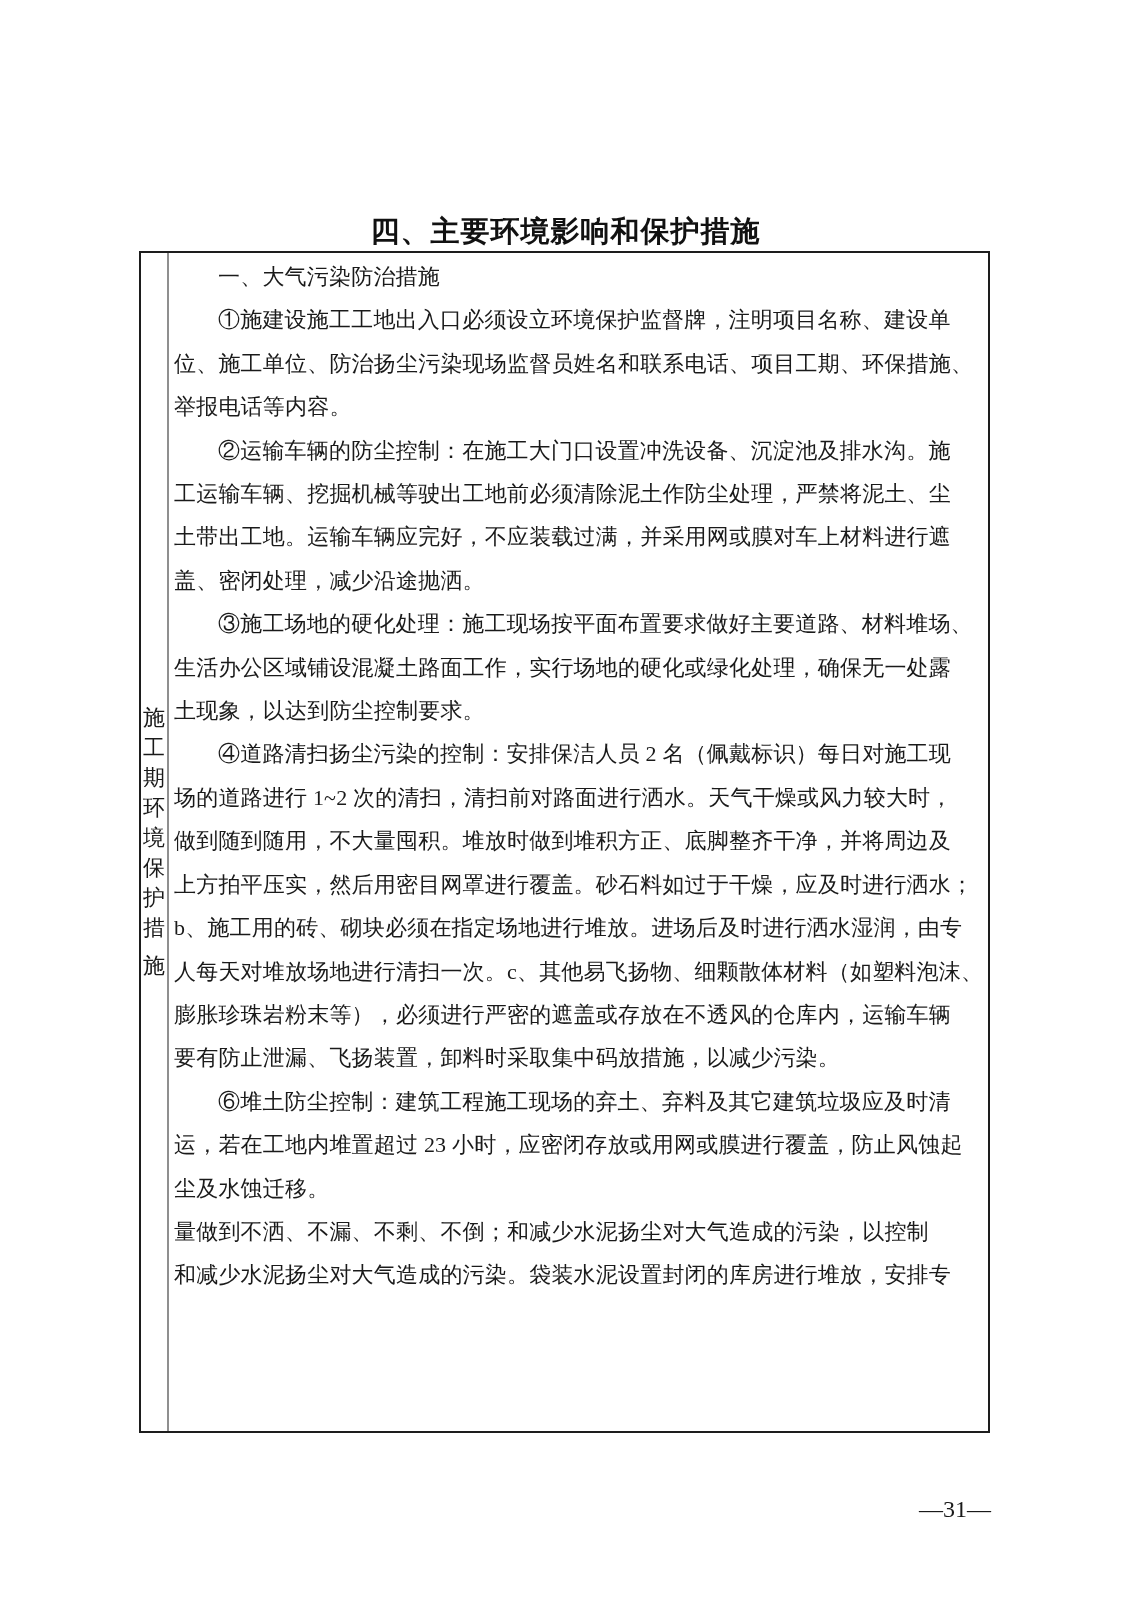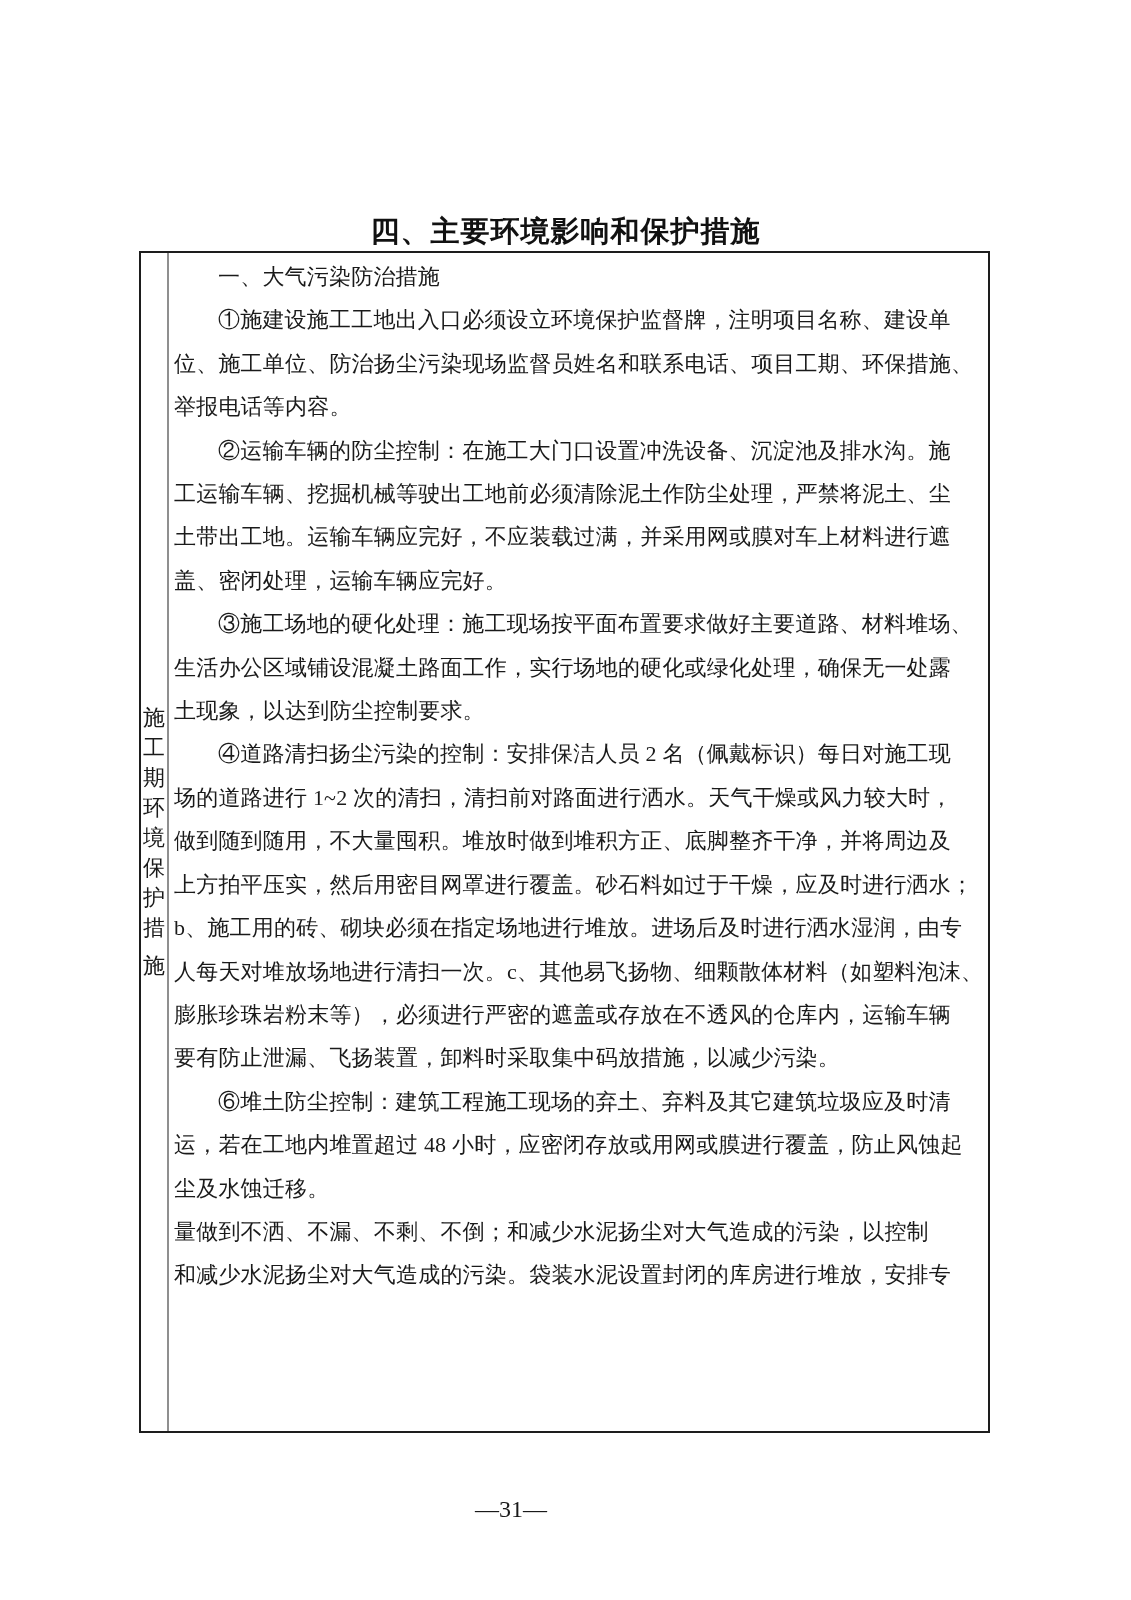--- a/index.html
+++ b/index.html
@@ -85,23 +85,23 @@
     color: #1a1a1a;
   }
   .text-line.indent {
     padding-left: 44px;
   }
 
   
   .page-number {
     position: absolute;
     top: 1496px;
-    left: 16px;
+    left: 1px;
     width: 990px;
-    text-align: center;
+    text-align: right;
     font-size: 24px;
     color: #1a1a1a;
   }
 </style>
 </head>
 <body>
 
 <div class="page-title">四、主要环境影响和保护措施</div>
 
 <div class="doc-table">
@@ -119,33 +119,33 @@
       </div>
   </div>
   <div class="content-cell" id="content-cell">
       <div class="text-line indent">一、大气污染防治措施</div>
       <div class="text-line indent">①施建设施工工地出入口必须设立环境保护监督牌，注明项目名称、建设单</div>
       <div class="text-line">位、施工单位、防治扬尘污染现场监督员姓名和联系电话、项目工期、环保措施、</div>
       <div class="text-line">举报电话等内容。</div>
       <div class="text-line indent">②运输车辆的防尘控制：在施工大门口设置冲洗设备、沉淀池及排水沟。施</div>
       <div class="text-line">工运输车辆、挖掘机械等驶出工地前必须清除泥土作防尘处理，严禁将泥土、尘</div>
       <div class="text-line">土带出工地。运输车辆应完好，不应装载过满，并采用网或膜对车上材料进行遮</div>
-      <div class="text-line">盖、密闭处理，运输车辆应完好。</div>
+      <div class="text-line">盖、密闭处理，减少沿途抛洒。</div>
       <div class="text-line indent">③施工场地的硬化处理：施工现场按平面布置要求做好主要道路、材料堆场、</div>
       <div class="text-line">生活办公区域铺设混凝土路面工作，实行场地的硬化或绿化处理，确保无一处露</div>
       <div class="text-line">土现象，以达到防尘控制要求。</div>
       <div class="text-line indent">④道路清扫扬尘污染的控制：安排保洁人员 2 名（佩戴标识）每日对施工现</div>
       <div class="text-line">场的道路进行 1~2 次的清扫，清扫前对路面进行洒水。天气干燥或风力较大时，</div>
       <div class="text-line">做到随到随用，不大量囤积。堆放时做到堆积方正、底脚整齐干净，并将周边及</div>
       <div class="text-line">上方拍平压实，然后用密目网罩进行覆盖。砂石料如过于干燥，应及时进行洒水；</div>
       <div class="text-line">b、施工用的砖、砌块必须在指定场地进行堆放。进场后及时进行洒水湿润，由专</div>
       <div class="text-line">人每天对堆放场地进行清扫一次。c、其他易飞扬物、细颗散体材料（如塑料泡沫、</div>
       <div class="text-line">膨胀珍珠岩粉末等），必须进行严密的遮盖或存放在不透风的仓库内，运输车辆</div>
       <div class="text-line">要有防止泄漏、飞扬装置，卸料时采取集中码放措施，以减少污染。</div>
       <div class="text-line indent">⑥堆土防尘控制：建筑工程施工现场的弃土、弃料及其它建筑垃圾应及时清</div>
-      <div class="text-line">运，若在工地内堆置超过 48 小时，应密闭存放或用网或膜进行覆盖，防止风蚀起</div>
+      <div class="text-line">运，若在工地内堆置超过 23 小时，应密闭存放或用网或膜进行覆盖，防止风蚀起</div>
       <div class="text-line">尘及水蚀迁移。</div>
       <div class="text-line">量做到不洒、不漏、不剩、不倒；和减少水泥扬尘对大气造成的污染，以控制</div>
       <div class="text-line">和减少水泥扬尘对大气造成的污染。袋装水泥设置封闭的库房进行堆放，安排专</div>
     </div>
 </div>
 
 <div class="page-number">—31—</div>
 
 </body></html>

